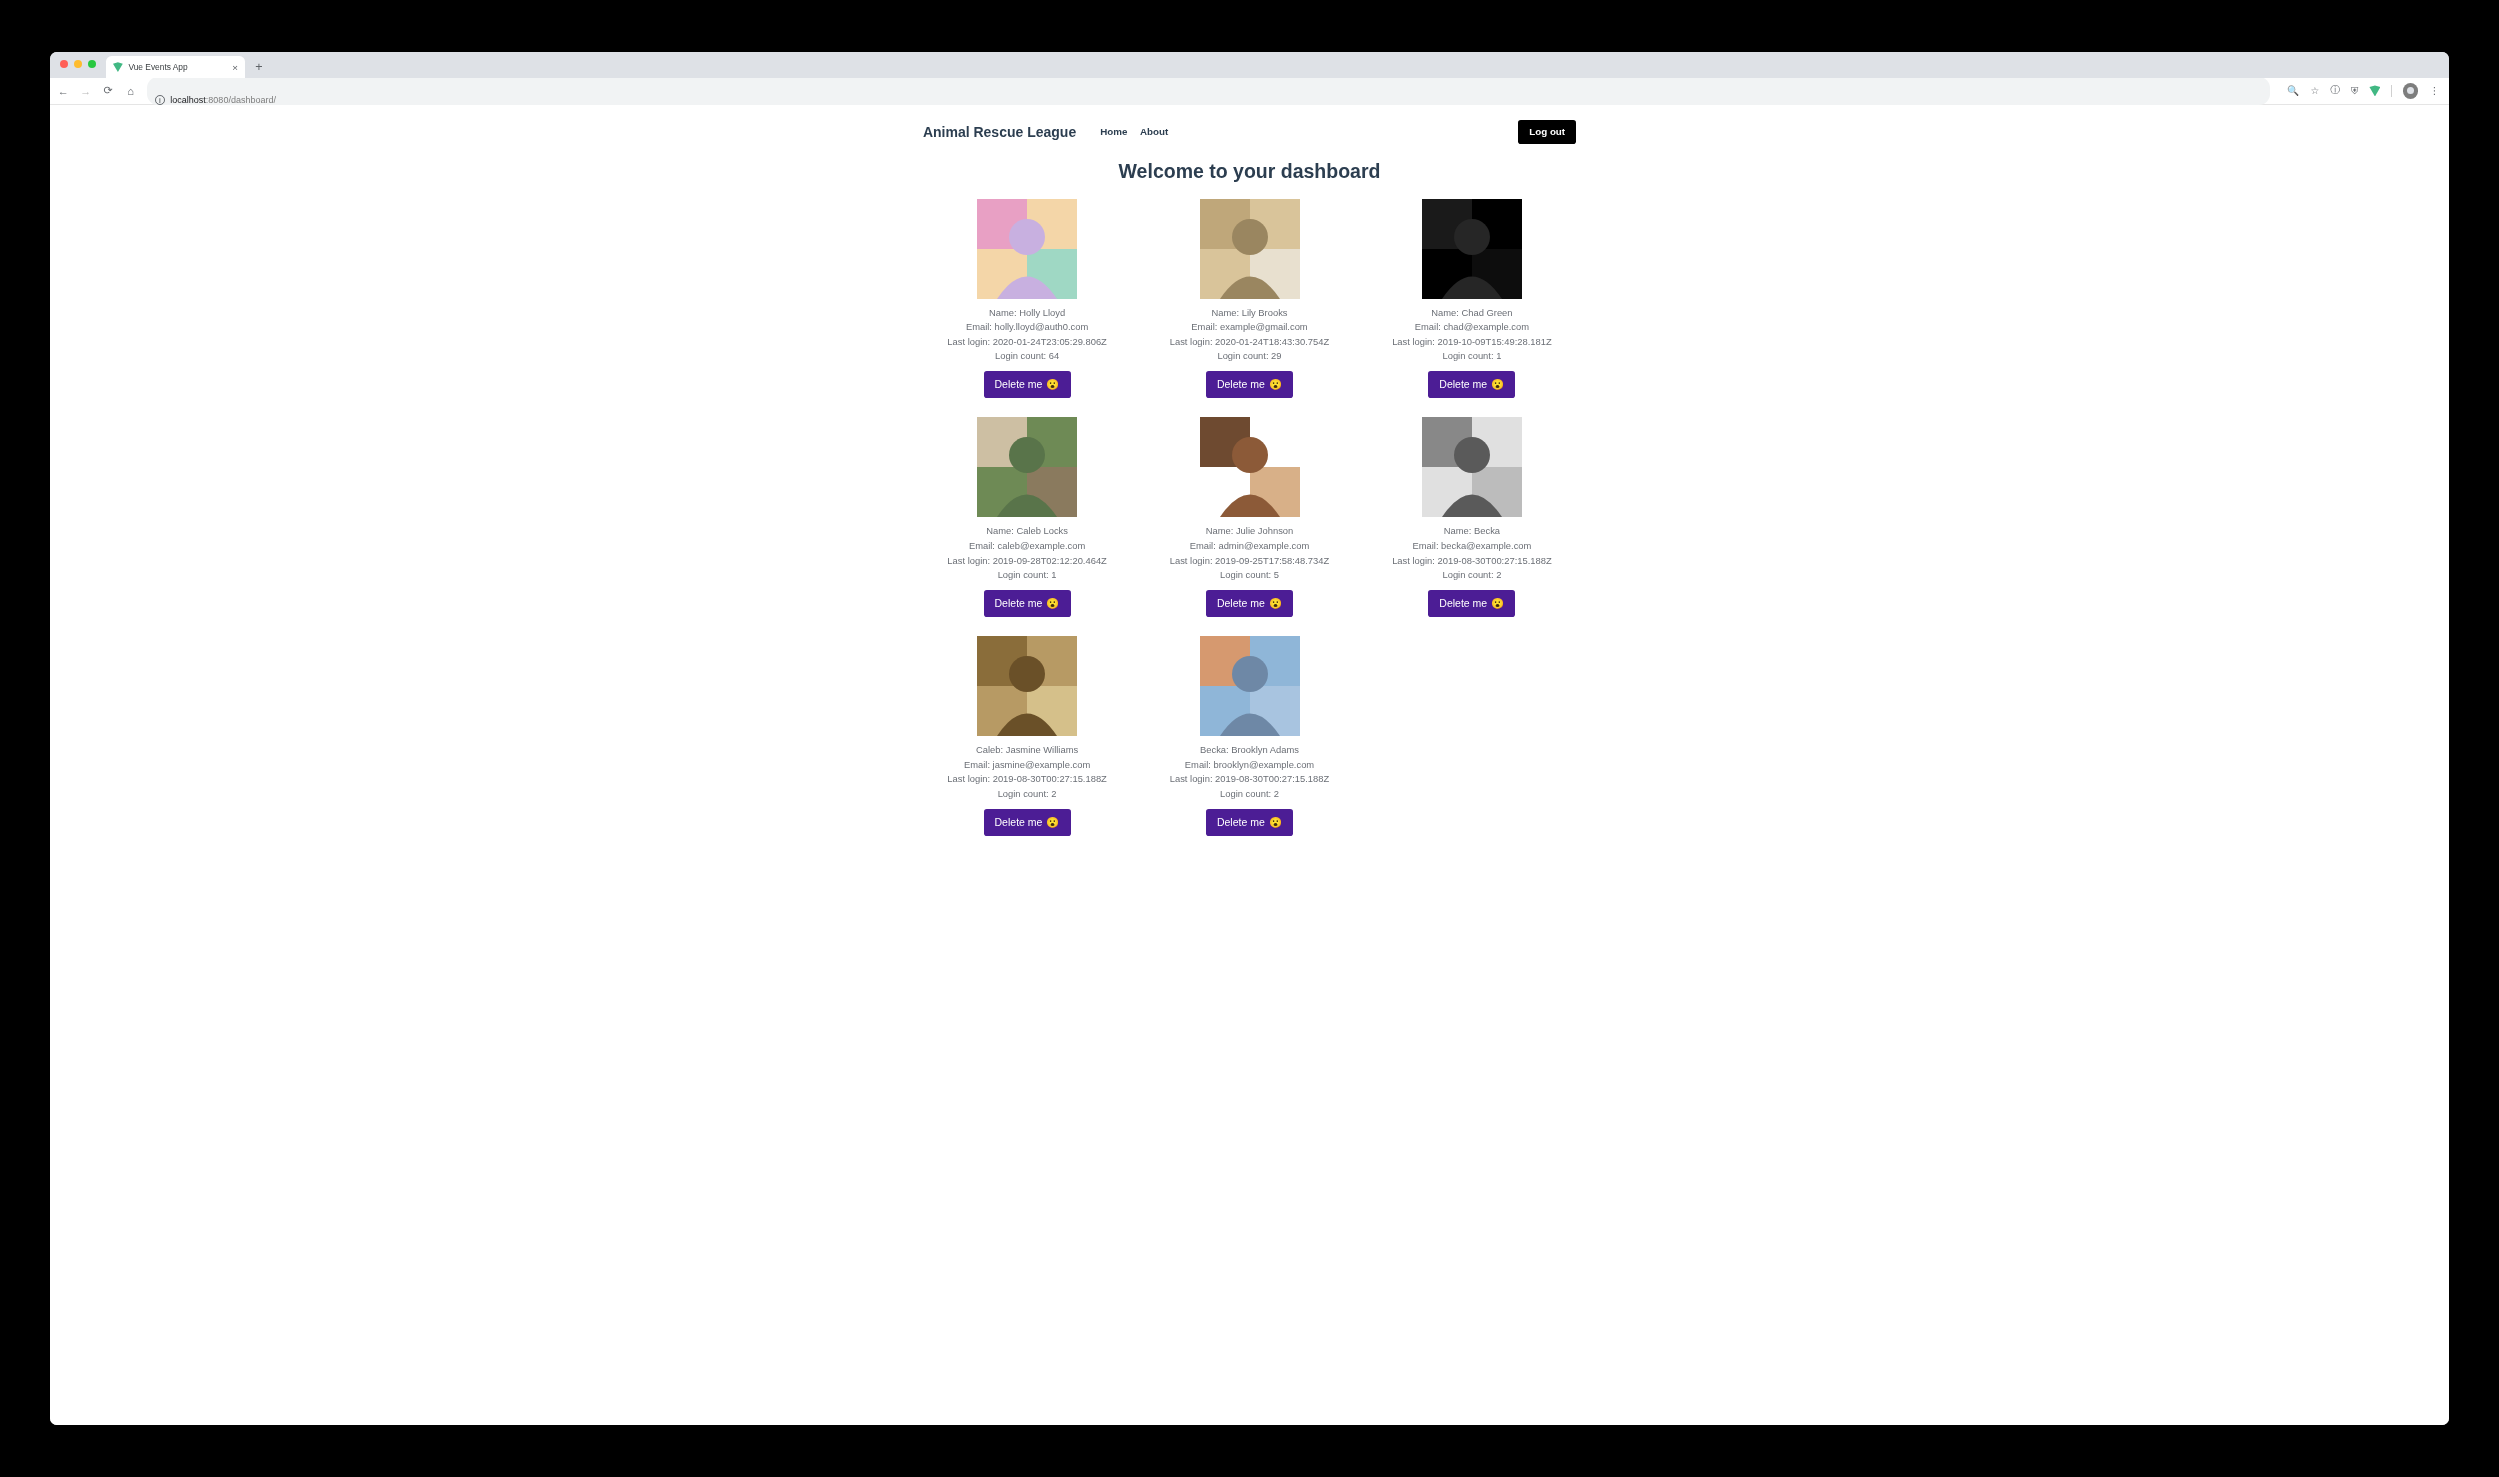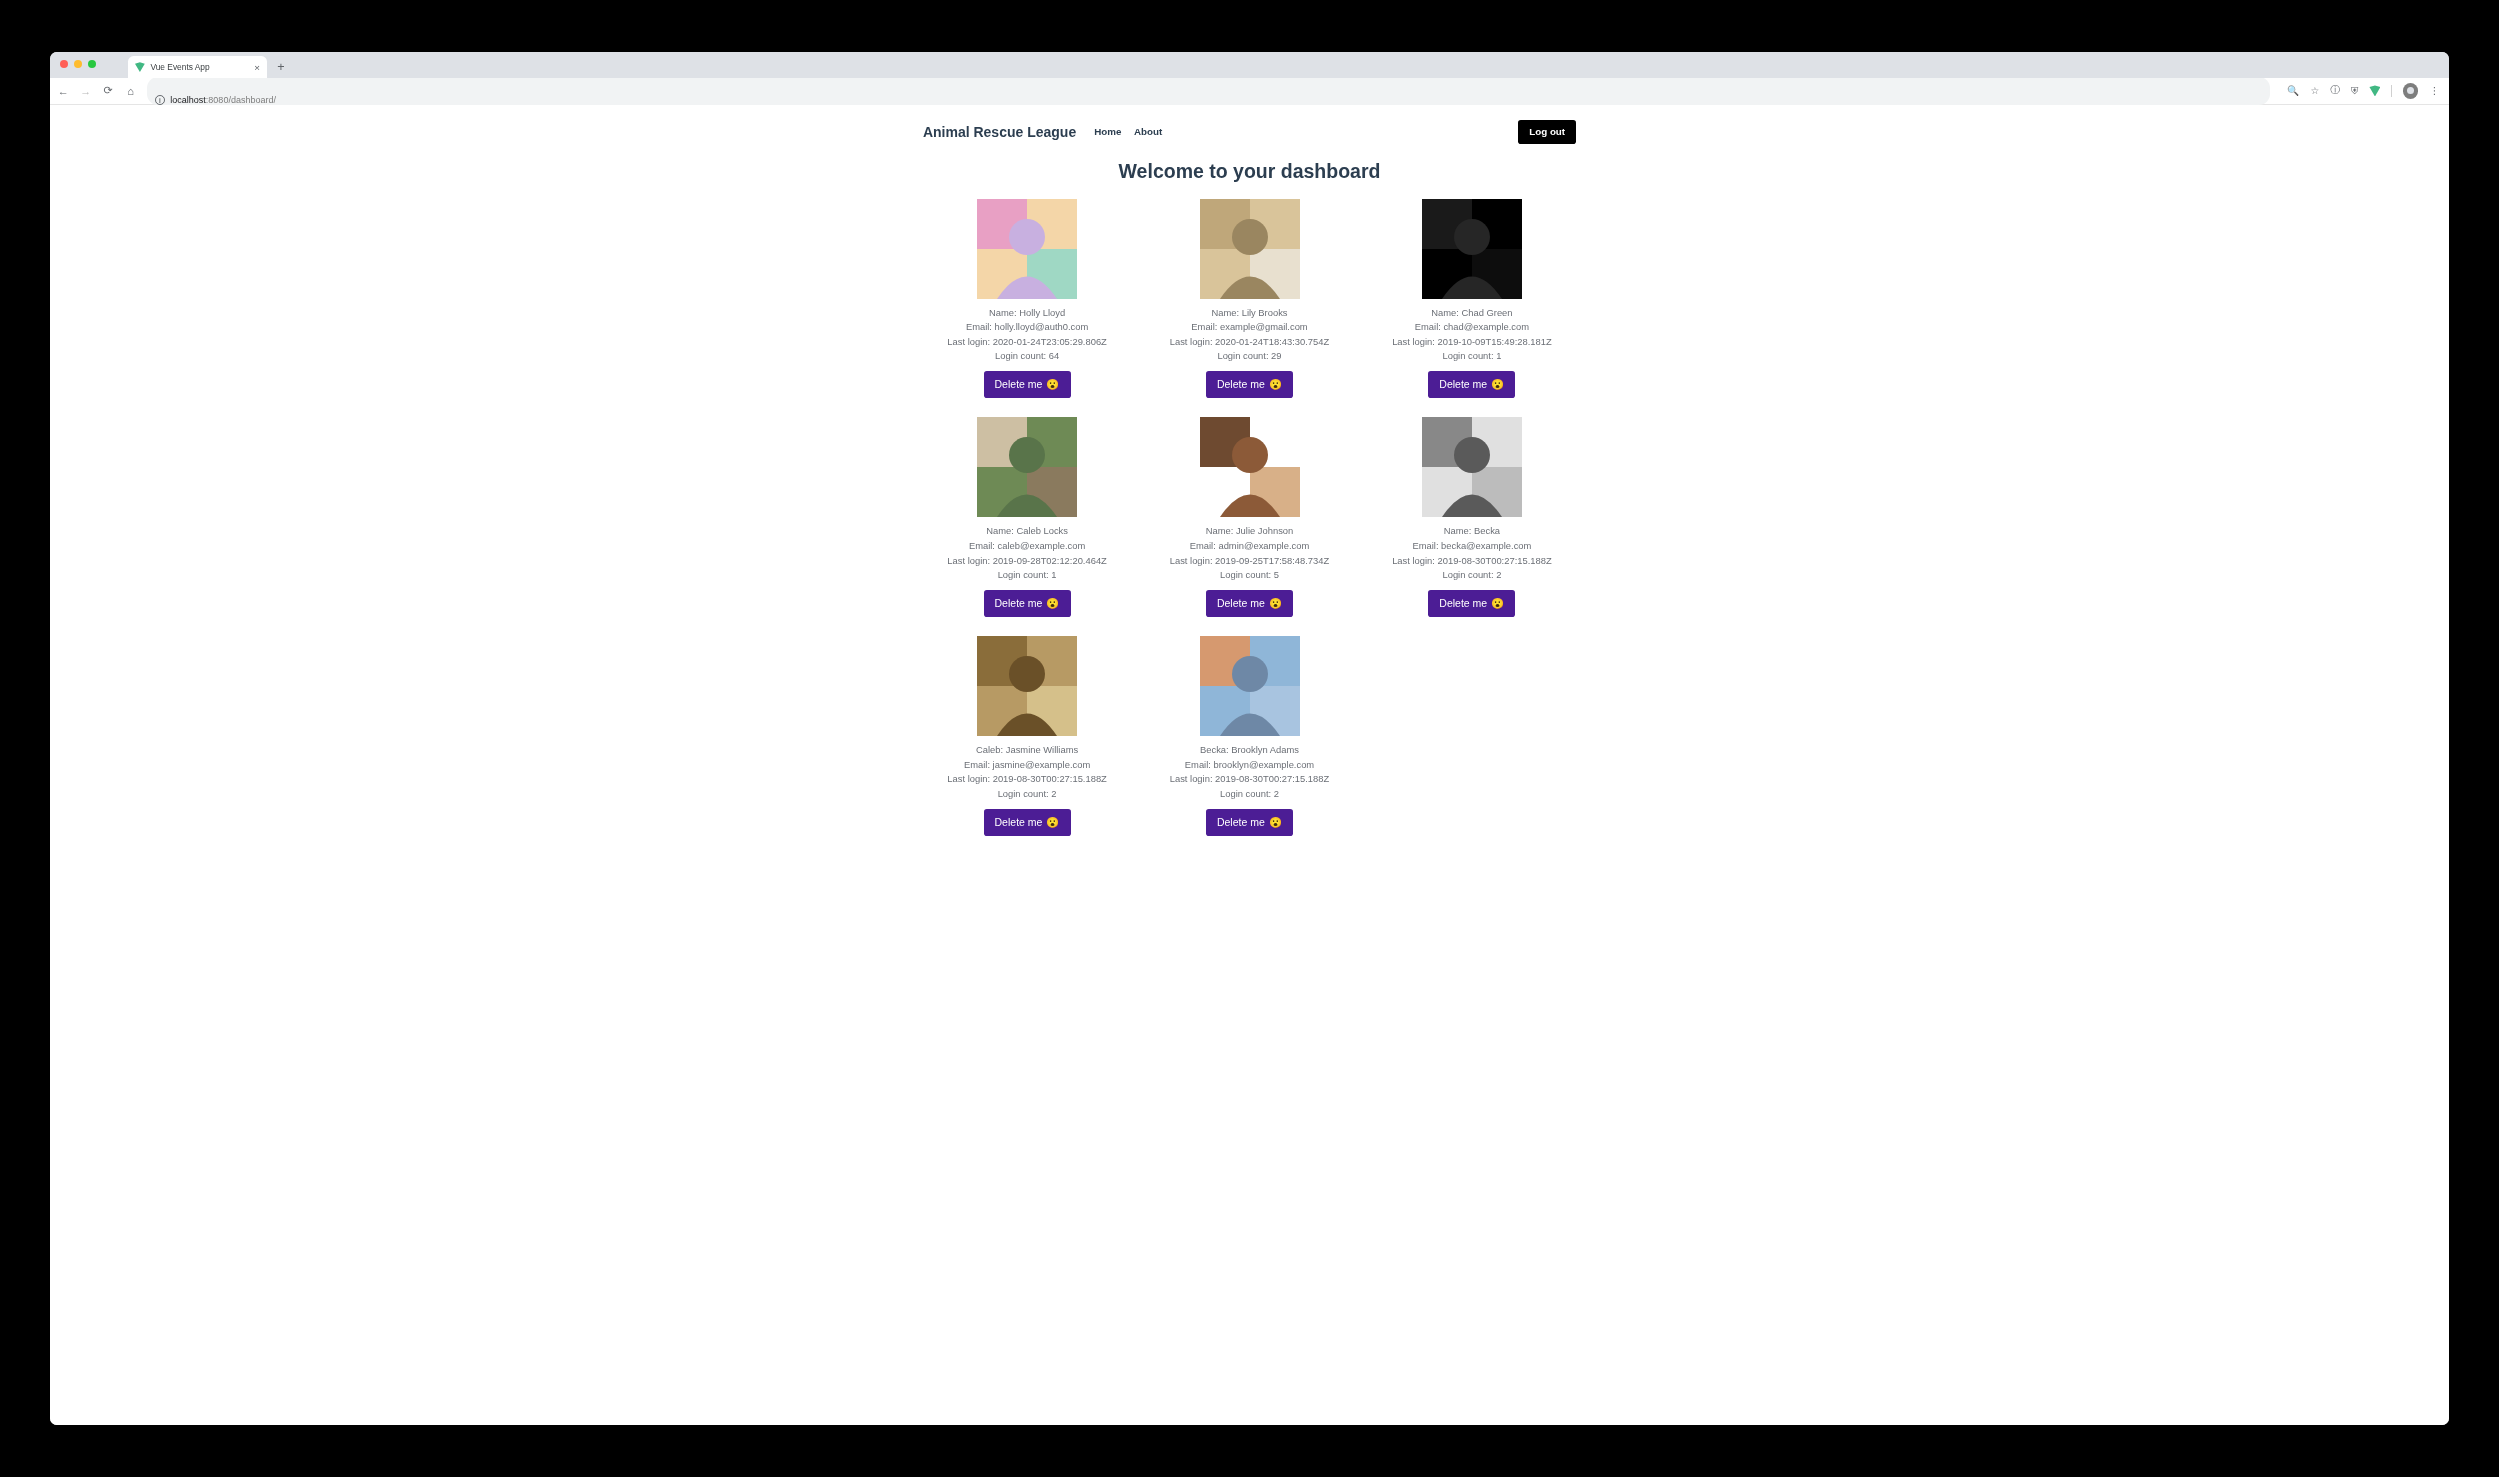--- a/index.html
+++ b/index.html
@@ -37,21 +37,21 @@
   display: flex;
   gap: 5.6px;
 }
 .traffic span {
   width: 8.4px; height: 8.4px; border-radius: 50%;
 }
 .tl-red { background:#ff5f57;}
 .tl-yellow{background:#febc2e;}
 .tl-green{background:#28c840;}
 .tab {
-  margin-left: 71px;
+  margin-left: 49px;
   background: #fff;
   height: 22px;
   min-width: 139px;
   border-radius: 5.6px 5.6px 0 0;
   display: flex;
   align-items: center;
   padding: 0 7px;
   gap: 5.6px;
   font-size: 8.4px;
   color: #3c4043;
@@ -134,21 +134,21 @@
   padding: 15.3px 0 7px;
 }
 .brand {
   font-size: 14px;
   font-weight:700;
   color:#2c3e50;
 }
 .navlinks {
   display:flex;
   gap:12.6px;
-  margin-left:18px;
+  margin-left:24px;
 }
 .navlinks a {
   font-size:9.8px;
   font-weight:600;
   color:#2c3e50;
   text-decoration:none;
 }
 .logout {
   margin-left:auto;
   background:#000000;

